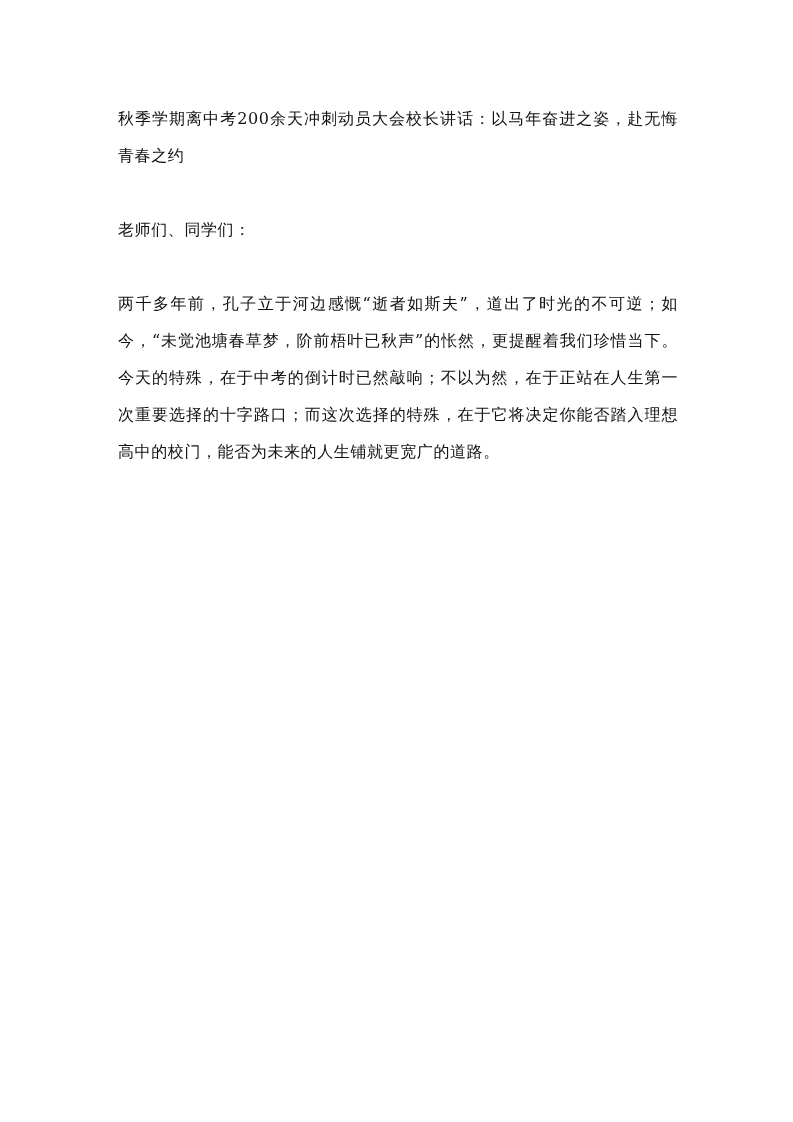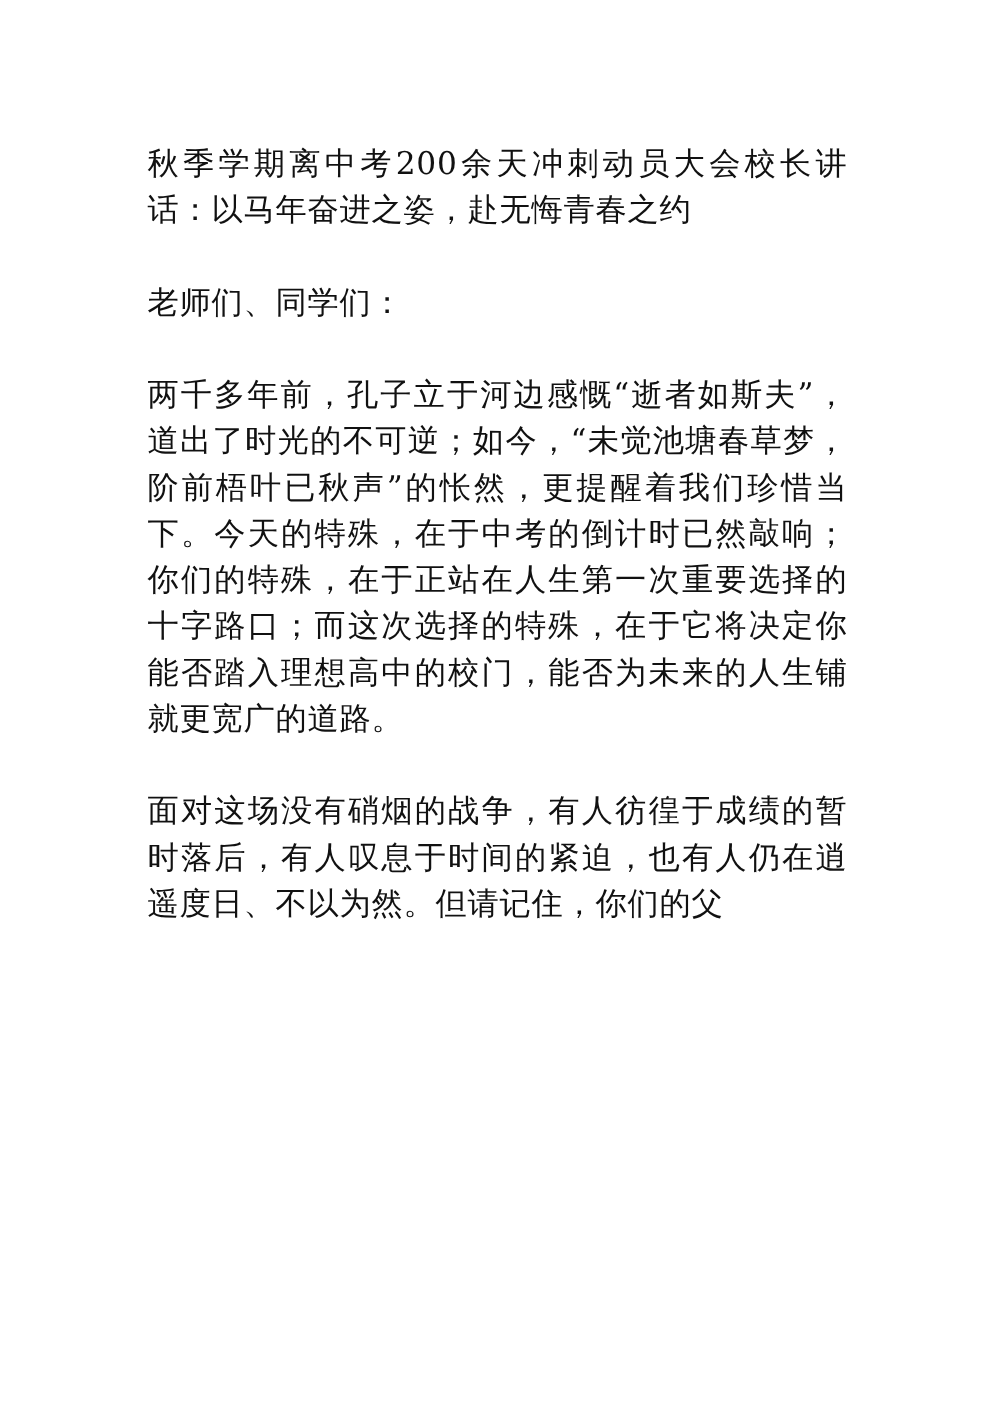--- a/index.html
+++ b/index.html
@@ -1,32 +1,31 @@
 <!DOCTYPE html>
 <html><head>
   <meta charset="utf-8">
   <style>
     html, body { margin: 0; padding: 0; background: #ffffff; }
     body { width: 793px; height: 1122px; overflow: hidden; position: relative; }
     .page {
       position: absolute;
       left: 118px;
-      top: 112px;
+      top: 100px;
       width: 560px;
       color: #111111;
       font-family: "DejaVu Serif", "Liberation Serif", serif;
-      font-size: 25px;
+      font-size: 16px;
       line-height: 37px;
       letter-spacing: 0.6px;
     }
     .para { margin: 0; text-align: justify; text-justify: inter-character; }
     .title { margin-bottom: 37px; }
     .gap { margin-bottom: 37px; margin-top: 24px; }
   </style>
 </head>
 <body>
 
 <div class="page">
   <p class="para title">秋季学期离中考200余天冲刺动员大会校长讲话：以马年奋进之姿，赴无悔青春之约</p>
   <p class="para gap">老师们、同学们：</p>
-  <p class="para gap">两千多年前，孔子立于河边感慨“逝者如斯夫”，道出了时光的不可逆；如今，“未觉池塘春草梦，阶前梧叶已秋声”的怅然，更提醒着我们珍惜当下。今天的特殊，在于中考的倒计时已然敲响；你们的特殊，在于正站在人生第一次重要选择的十字路口；而这次选择的特殊，在于它将决定你能否踏入理想高中的校门，能否为未来的人生铺就更宽广的道路。</p>
-  <p class="para">面对这场没有硝烟的战争，有人彷徨于成绩的暂时落后，有人叹息于时间的紧迫，也有人仍在逍遥度日、不以为然。但请记住，你们的父</p>
+  <p class="para gap">两千多年前，孔子立于河边感慨“逝者如斯夫”，道出了时光的不可逆；如今，“未觉池塘春草梦，阶前梧叶已秋声”的怅然，更提醒着我们珍惜当下。今天的特殊，在于中考的倒计时已然敲响；不以为然，在于正站在人生第一次重要选择的十字路口；而这次选择的特殊，在于它将决定你能否踏入理想高中的校门，能否为未来的人生铺就更宽广的道路。</p>
 </div>
 
 </body></html>

